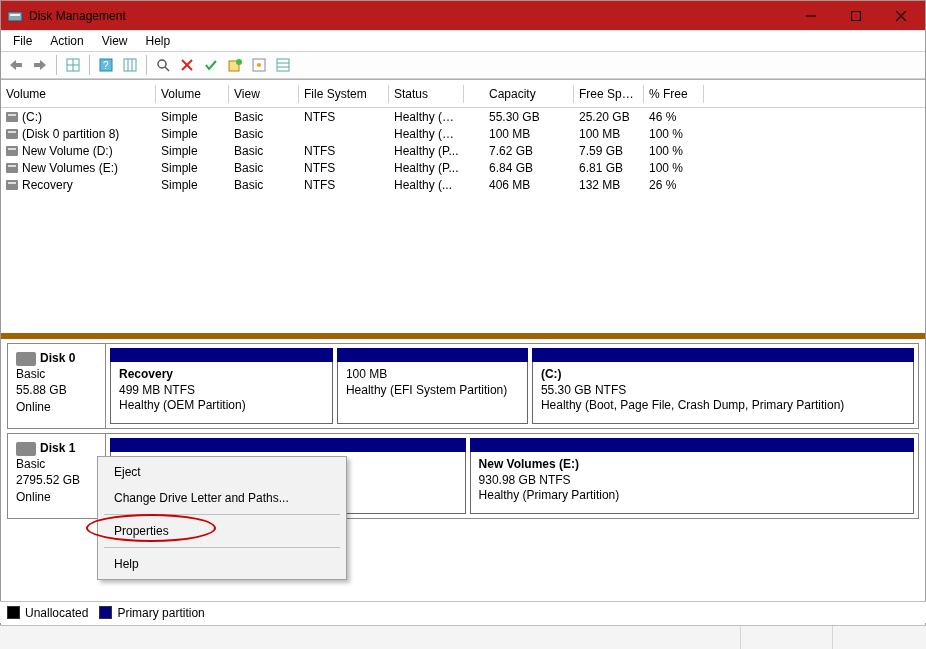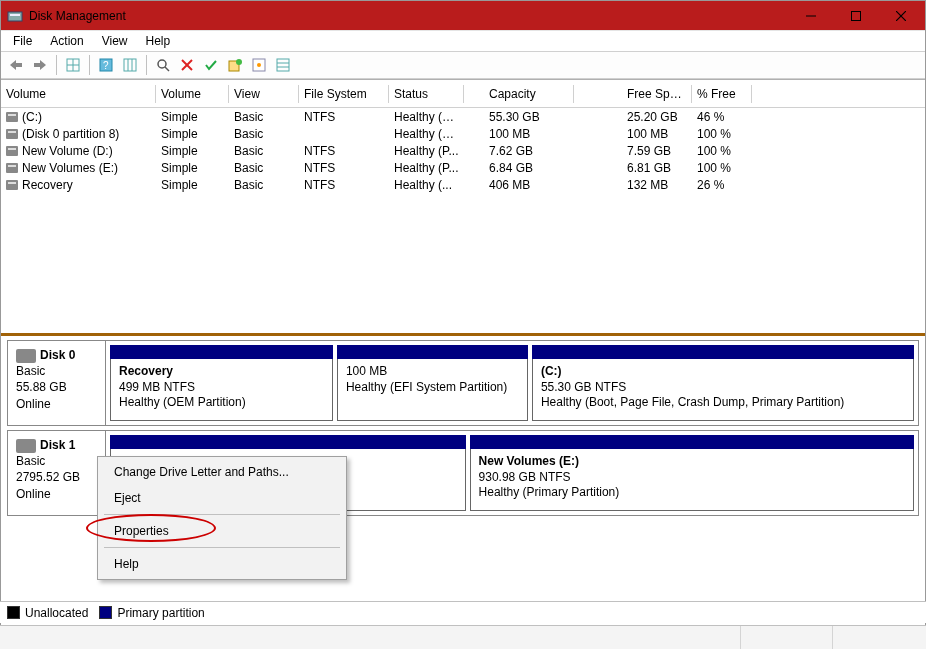--- a/index.html
+++ b/index.html
@@ -91,41 +91,41 @@
   .vol-row .col {
     padding: 1px 5px;
     overflow:hidden; white-space:nowrap; text-overflow:ellipsis;
   }
   .col.volume   { width: 155px; display:flex; align-items:center; gap:4px;}
   .col.layout   { width: 73px; }
   .col.type     { width: 70px; }
   .col.fs       { width: 90px; }
   .col.status   { width: 75px; }
   .col.capacity { width: 90px; margin-left: 20px; }
-  .col.free     { width: 70px; margin-left: 48px; }
+  .col.free     { width: 70px; }
   .col.pctfree  { width: 60px; }
   .vol-body {
     height: 225px;
     overflow:auto;
     background:#fff;
   }
   .vol-icon {
     width:12px; height:10px;
     background:#888;
     border-radius:1px;
     display:inline-block;
     position:relative;
   }
   .vol-icon::after{
     content:""; position:absolute; left:2px; top:2px; width:8px; height:2px; background:#ddd;
   }
 
   
   .disk-pane {
-    border-top: 3px solid #a16207;
+    border-top: 6px solid #a16207;
     background:#fff;
     padding: 0;
   }
   .disk-row {
     display:flex;
     border:1px solid #888;
     margin: 4px 6px;
     min-height: 86px;
     background:#fff;
   }
@@ -461,22 +461,22 @@
             <div class="pname">New Volumes  (E:)</div>
             <div>930.98 GB NTFS</div>
             <div>Healthy (Primary Partition)</div>
           </div>
         </div>
       </div>
     </div>
   </div>
 
 <div class="context-menu">
+  <div class="ctx-item">Eject</div>
   <div class="ctx-item">Change Drive Letter and Paths...</div>
-  <div class="ctx-item">Eject</div>
   <div class="ctx-sep"></div>
   <div class="ctx-item">Properties</div>
   <div class="ctx-sep"></div>
   <div class="ctx-item">Help</div>
 </div>
 <div class="ellipse-annot"></div>
 
 <div class="legend">
   <span class="swatch black"></span>
   <span>Unallocated</span>

